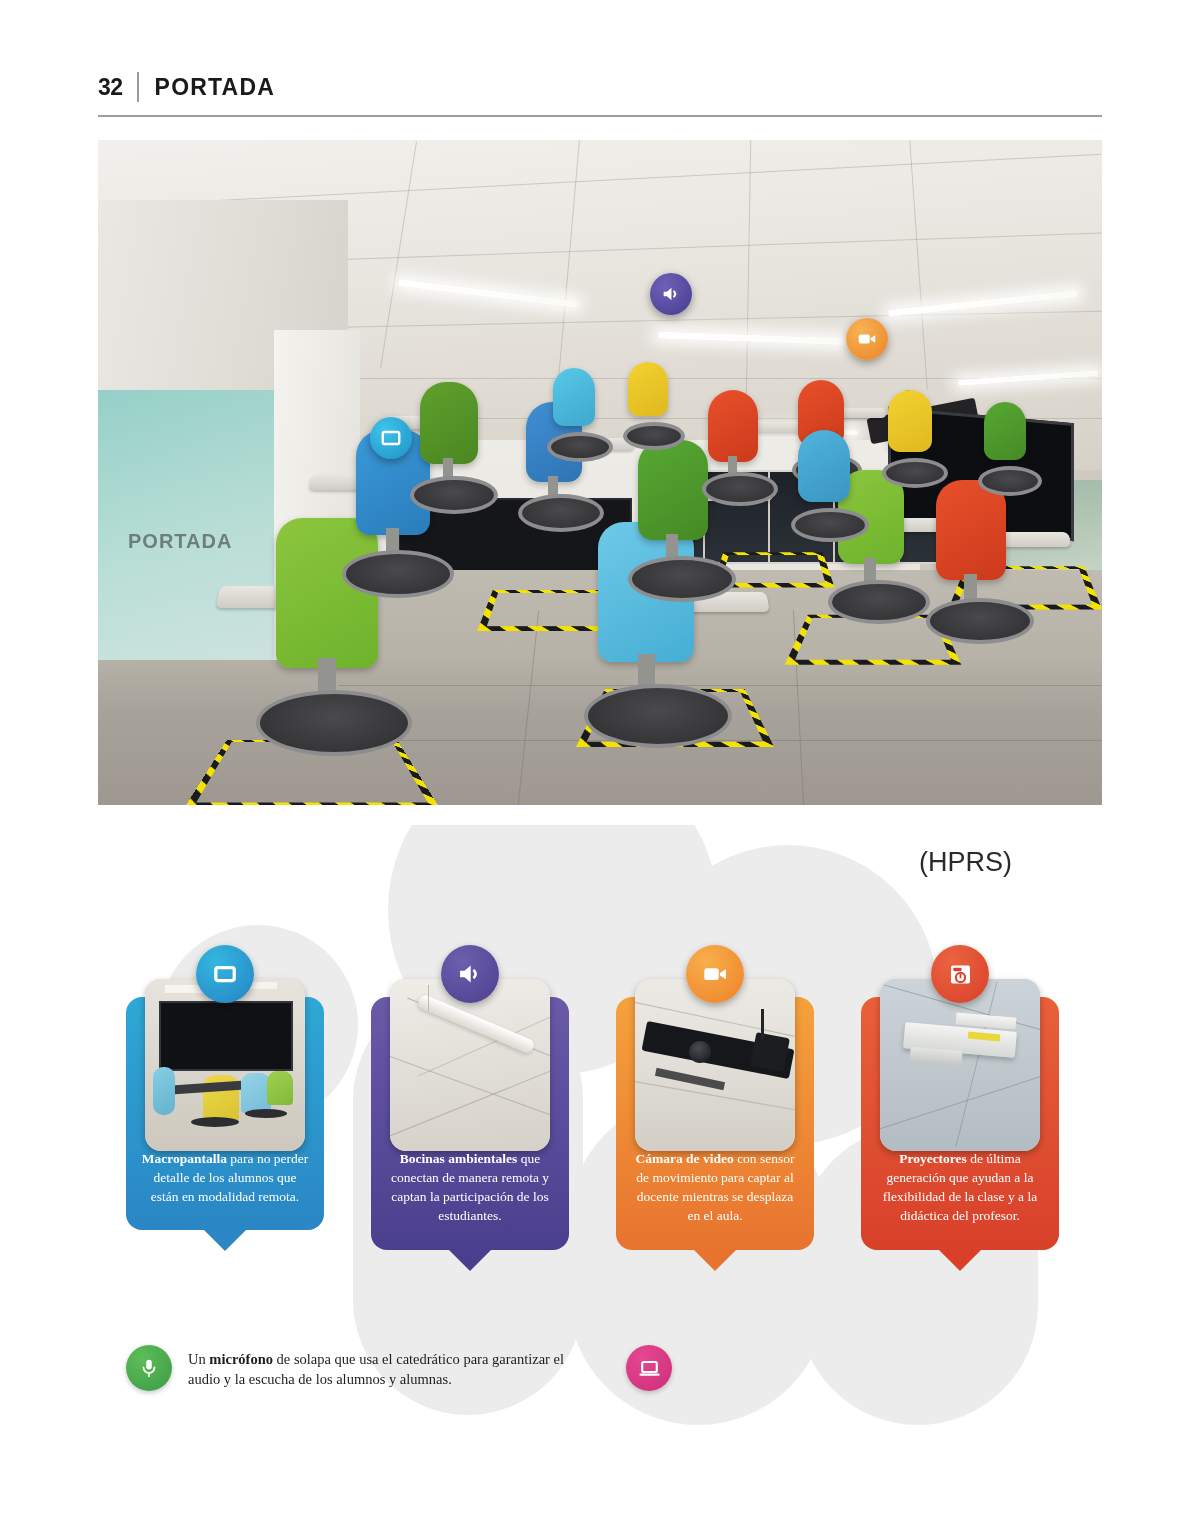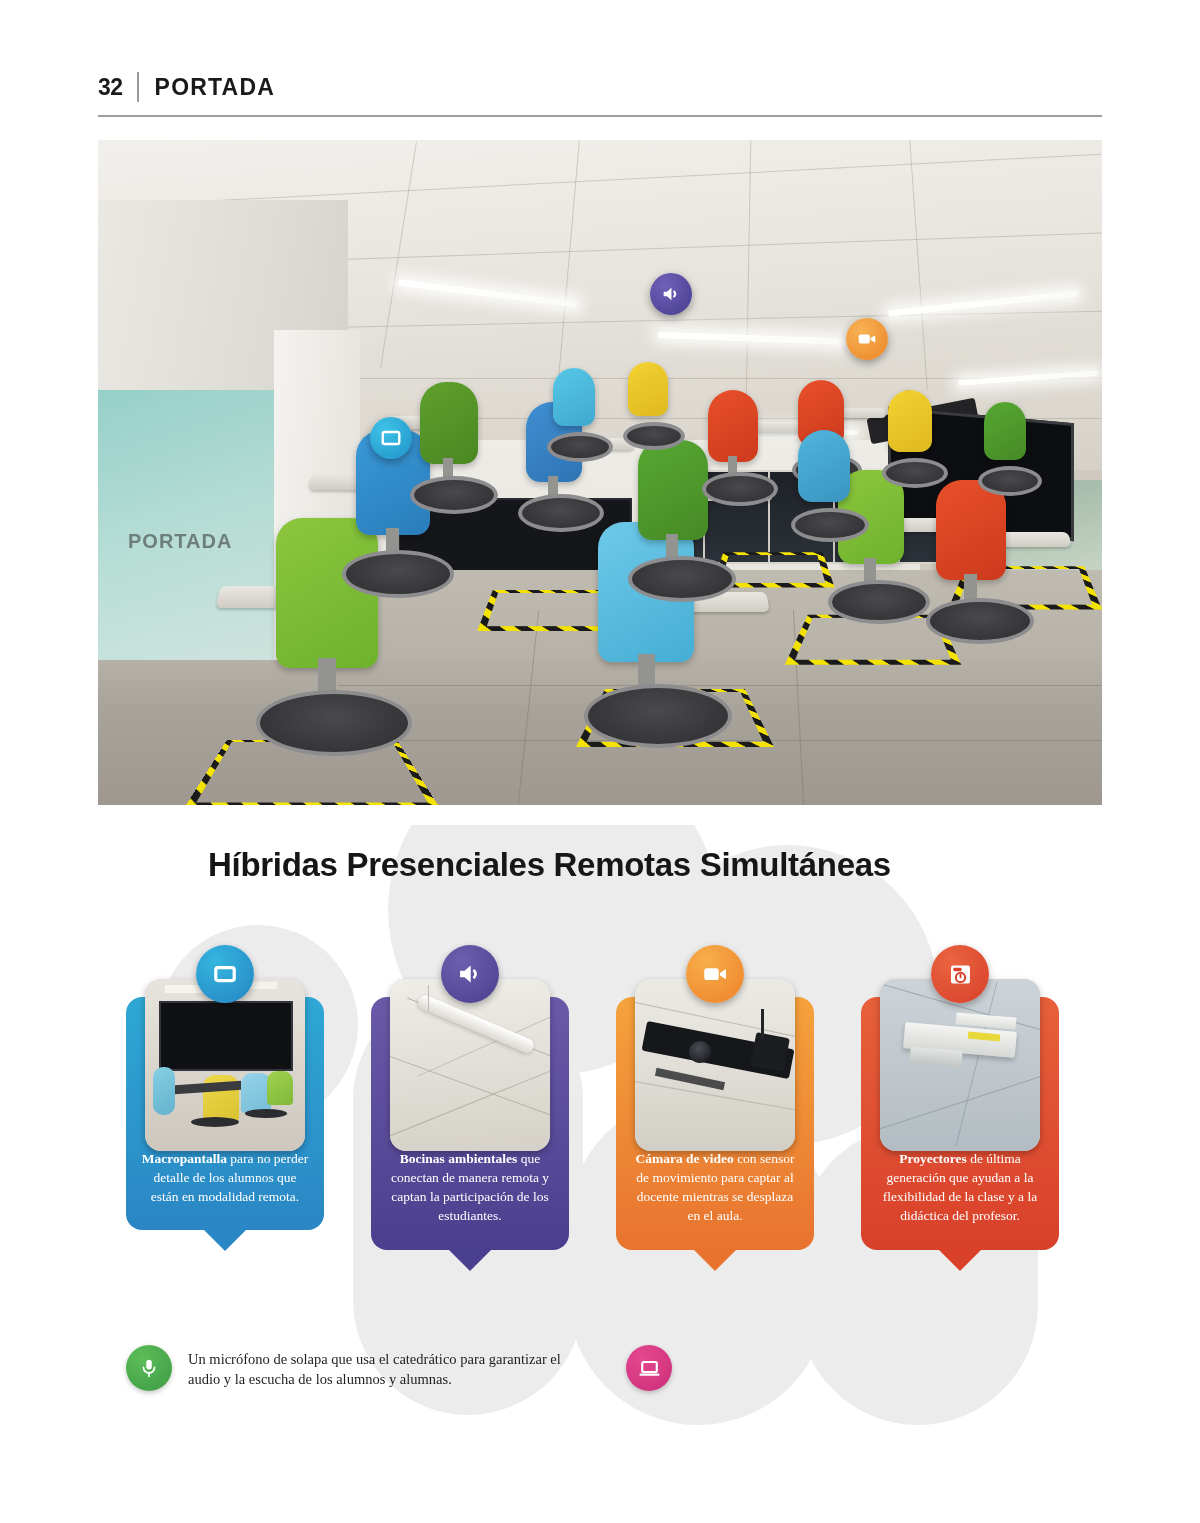--- a/index.html
+++ b/index.html
@@ -211,21 +211,21 @@
   .foot-circle{
     width:46px;height:46px;border-radius:50%;flex:0 0 46px;
     display:flex;align-items:center;justify-content:center;
     box-shadow:0 2px 5px rgba(0,0,0,.22);
   }
   .foot-text{
     margin-left:16px;font-family:"Liberation Serif", serif;
     font-size:14.5px;line-height:1.38;color:#1d1d1d;
     padding-top:4px;
   }
-  .foot-text b{font-weight:normal;}
+  .foot-text b{font-weight:bold;}
 </style>
 </head>
 <body>
 
 <div class="page-header">
   <div class="hdr-inner">
     <span class="hdr-page-num">32</span>
     <span class="hdr-divider"></span>
     <span class="hdr-section">PORTADA</span>
   </div>
@@ -404,21 +404,21 @@
 <div class="infographic">
 
   <div class="bg-blob" style="left:290px;top:-80px;width:330px;height:330px;"></div>
   <div class="bg-blob" style="left:540px;top:20px;width:300px;height:300px;"></div>
   <div class="bg-blob" style="left:60px;top:100px;width:200px;height:200px;"></div>
   <div class="bg-blob" style="left:470px;top:270px;width:260px;height:330px;border-radius:130px;"></div>
   <div class="bg-blob" style="left:255px;top:160px;width:230px;height:430px;border-radius:115px;"></div>
   <div class="bg-blob" style="left:700px;top:300px;width:240px;height:300px;border-radius:120px;"></div>
 
   <div class="ig-title-wrap">
-    <div class="ig-title">Híbridas Presenciales Remotas Simultáneas</div>
+    <div class="ig-acronym">(HPRS)</div>
   </div>
 
   <div class="cards">
 
     <div class="card" style="left:0;">
       <div class="card-icon" style="background:radial-gradient(circle at 35% 28%,#35b6df,#2484c3);">
         <svg width="26" height="26" viewBox="0 0 24 24">
           <rect x="3.5" y="6" width="17" height="12" rx="2" fill="none" stroke="#ffffff" stroke-width="3"></rect>
         </svg>
       </div>

